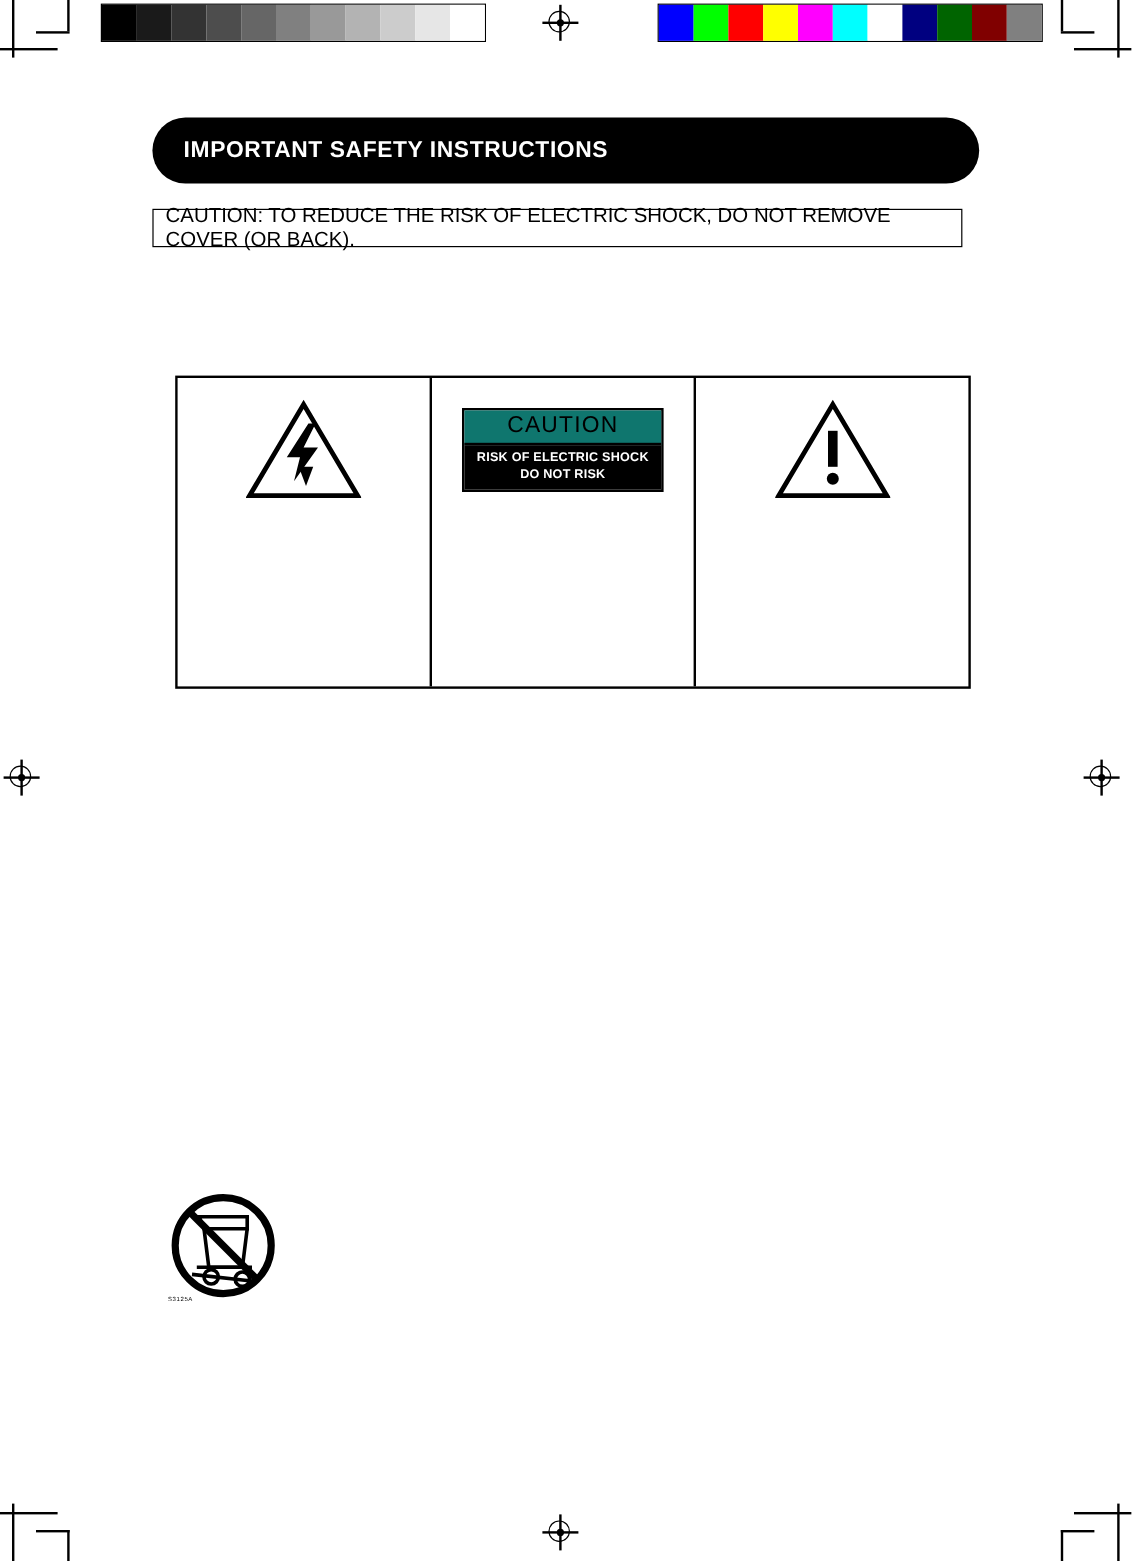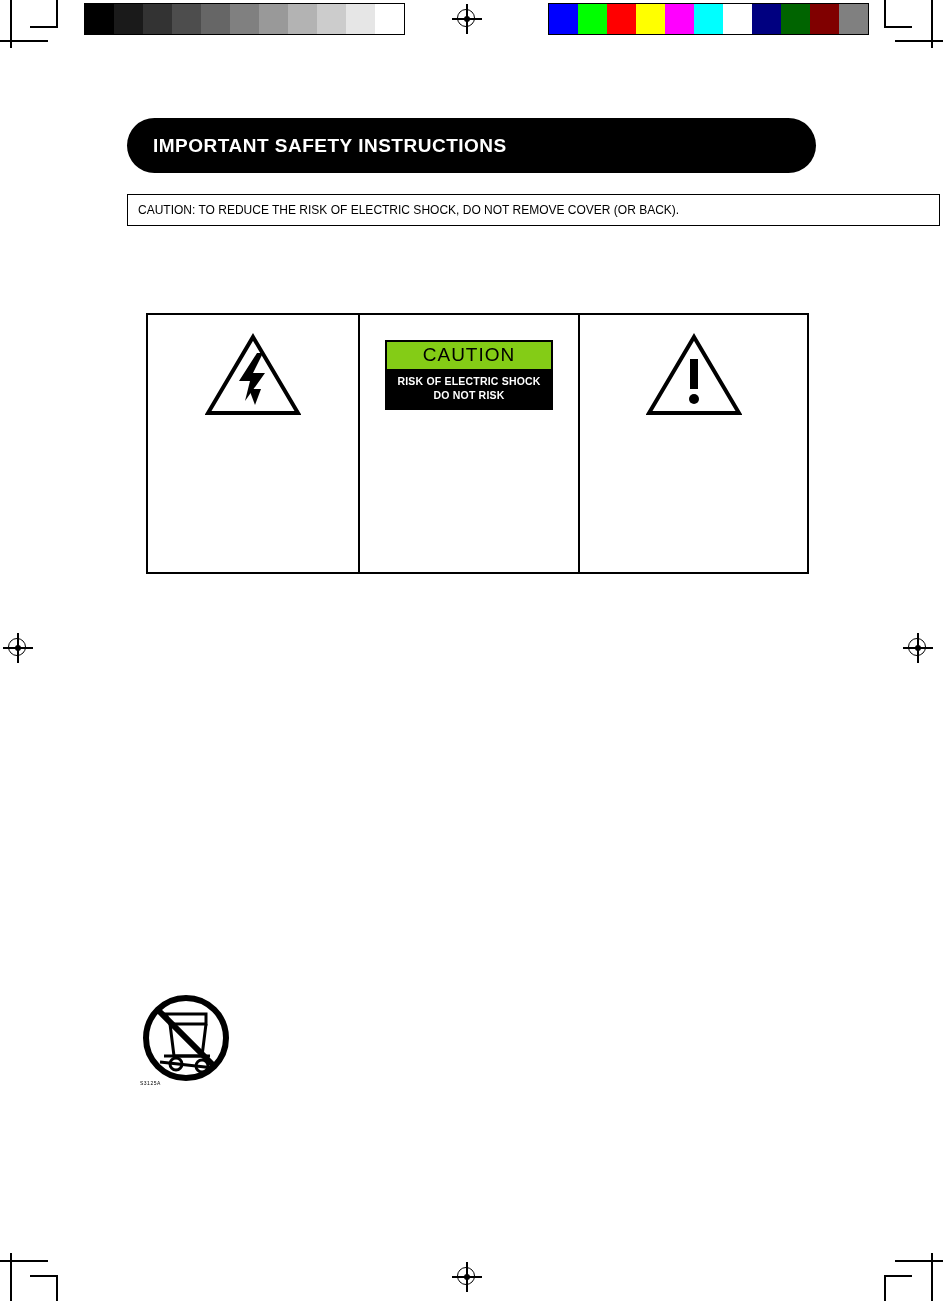--- a/index.html
+++ b/index.html
@@ -66,48 +66,47 @@
   }
   .color-strip .swatch {
     width: 29px;
     height: 30px;
   }
 
   
   .title-bar {
     position: absolute;
     left: 127px;
-    top: 118px;
+    top: 98px;
     width: 689px;
     height: 55px;
     background: #000000;
     border-radius: 28px;
     color: #ffffff;
     display: flex;
     align-items: center;
     padding-left: 26px;
     box-sizing: border-box;
     font-size: 19px;
     font-weight: bold;
     letter-spacing: 0.5px;
   }
 
   .subtitle-box {
     position: absolute;
     left: 127px;
     top: 174px;
-    width: 813px;
+    width: 675px;
     height: 32px;
     border: 1.5px solid #000;
     box-sizing: border-box;
     display: flex;
     align-items: center;
     padding-left: 10px;
-    font-size: 12px;
-    margin-top: 20px;
+    font-size: 17px;
   }
 
   .intro-text {
     position: absolute;
     left: 140px;
     top: 232px;
     width: 670px;
     font-size: 11px;
     line-height: 1.45;
     color: #000;
@@ -147,21 +146,21 @@
   }
 
   
   .caution-sign {
     width: 168px;
     margin: 0 auto;
     border: 2px solid #000;
     box-sizing: border-box;
   }
   .caution-sign .cs-top {
-    background: #84cc16;
+    background: #0f766e;
     color: #000;
     text-align: center;
     font-size: 19px;
     letter-spacing: 1px;
     padding: 2px 0 3px;
     border-bottom: 2px solid #000;
   }
   .caution-sign .cs-bot {
     background: #000;
     color: #fff;

